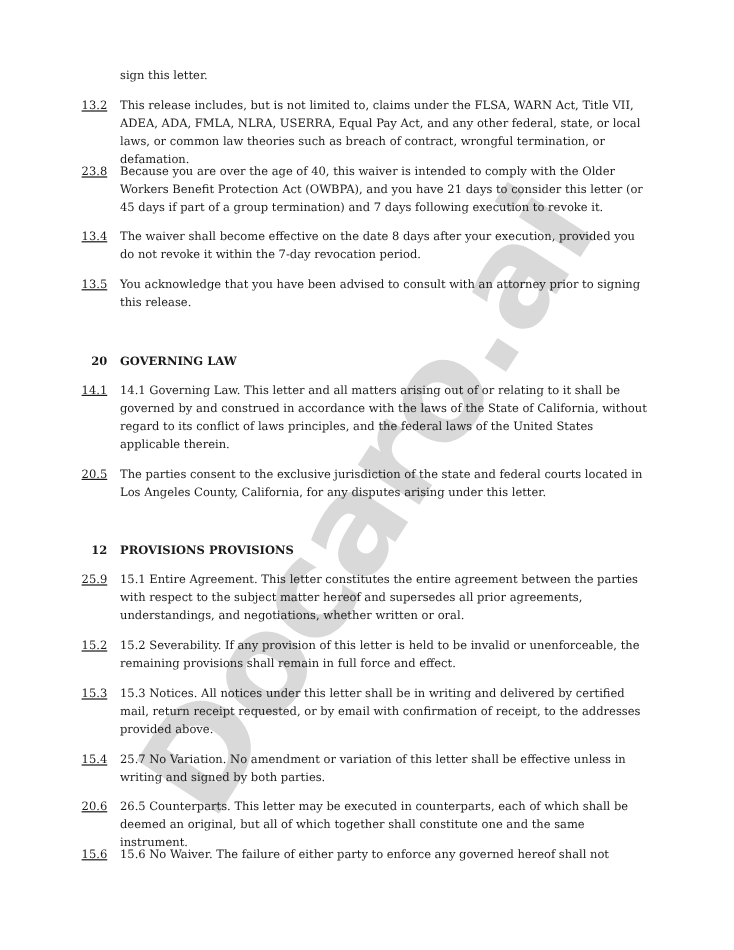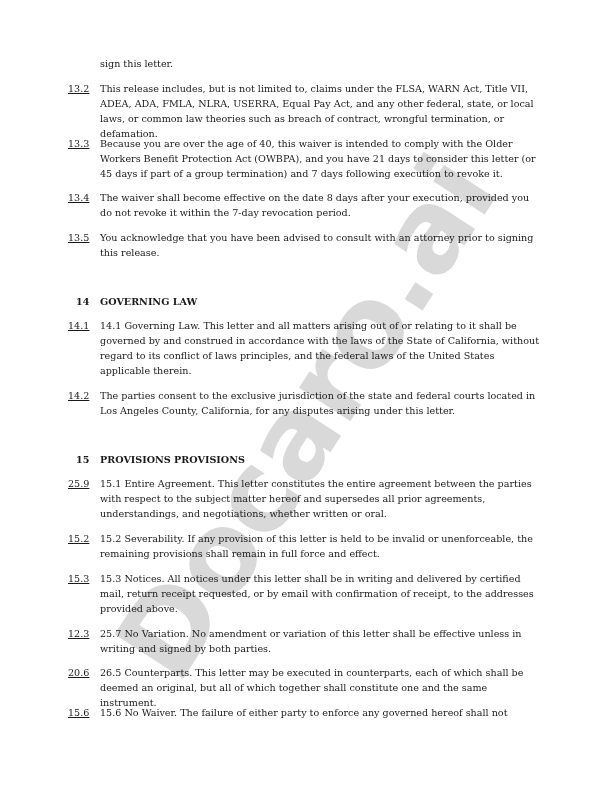--- a/index.html
+++ b/index.html
@@ -39,71 +39,71 @@
   <div class="row" style="top:56px">
     <div class="body">sign this letter.</div>
   </div>
 
   <div class="row" style="top:81px">
     <div class="num">13.2</div>
     <div class="body">This release includes, but is not limited to, claims under the FLSA, WARN Act, Title VII, ADEA, ADA, FMLA, NLRA, USERRA, Equal Pay Act, and any other federal, state, or local laws, or common law theories such as breach of contract, wrongful termination, or defamation.</div>
   </div>
 
   <div class="row" style="top:136px">
-    <div class="num">13.3</div>
+    <div class="num">23.8</div>
     <div class="body">Because you are over the age of 40, this waiver is intended to comply with the Older Workers Benefit Protection Act (OWBPA), and you have 21 days to consider this letter (or 45 days if part of a group termination) and 7 days following execution to revoke it.</div>
   </div>
 
   <div class="row" style="top:190px">
     <div class="num">13.4</div>
     <div class="body">The waiver shall become effective on the date 8 days after your execution, provided you do not revoke it within the 7-day revocation period.</div>
   </div>
 
   <div class="row" style="top:230px">
     <div class="num">13.5</div>
     <div class="body">You acknowledge that you have been advised to consult with an attorney prior to signing this release.</div>
   </div>
 
   <div class="row heading" style="top:294px">
-    <div class="hnum">14</div>
+    <div class="hnum">20</div>
     <div class="body">GOVERNING LAW</div>
   </div>
 
   <div class="row" style="top:318px">
     <div class="num">14.1</div>
     <div class="body"><b>14.1 Governing Law.</b><span> This letter and all matters arising out of or relating to it shall be governed by and construed in accordance with the laws of the State of California, without regard to its conflict of laws principles, and the federal laws of the United States applicable therein.</span></div>
   </div>
 
   <div class="row" style="top:388px">
-    <div class="num">14.2</div>
+    <div class="num">20.5</div>
     <div class="body">The parties consent to the exclusive jurisdiction of the state and federal courts located in Los Angeles County, California, for any disputes arising under this letter.</div>
   </div>
 
   <div class="row heading" style="top:452px">
-    <div class="hnum">15</div>
+    <div class="hnum">12</div>
     <div class="body">PROVISIONS PROVISIONS</div>
   </div>
 
   <div class="row" style="top:476px">
     <div class="num">25.9</div>
     <div class="body"><b>15.1 Entire Agreement.</b><span> This letter constitutes the entire agreement between the parties with respect to the subject matter hereof and supersedes all prior agreements, understandings, and negotiations, whether written or oral.</span></div>
   </div>
 
   <div class="row" style="top:531px">
     <div class="num">15.2</div>
     <div class="body"><b>15.2 Severability.</b><span> If any provision of this letter is held to be invalid or unenforceable, the remaining provisions shall remain in full force and effect.</span></div>
   </div>
 
   <div class="row" style="top:571px">
     <div class="num">15.3</div>
     <div class="body"><b>15.3 Notices.</b><span> All notices under this letter shall be in writing and delivered by certified mail, return receipt requested, or by email with confirmation of receipt, to the addresses provided above.</span></div>
   </div>
 
   <div class="row" style="top:626px">
-    <div class="num">12.3</div>
+    <div class="num">15.4</div>
     <div class="body"><b>25.7 No Variation.</b><span> No amendment or variation of this letter shall be effective unless in writing and signed by both parties.</span></div>
   </div>
 
   <div class="row" style="top:665px">
     <div class="num">20.6</div>
     <div class="body"><b>26.5 Counterparts.</b><span> This letter may be executed in counterparts, each of which shall be deemed an original, but all of which together shall constitute one and the same instrument.</span></div>
   </div>
 
   <div class="row" style="top:705px">
     <div class="num">15.6</div>

